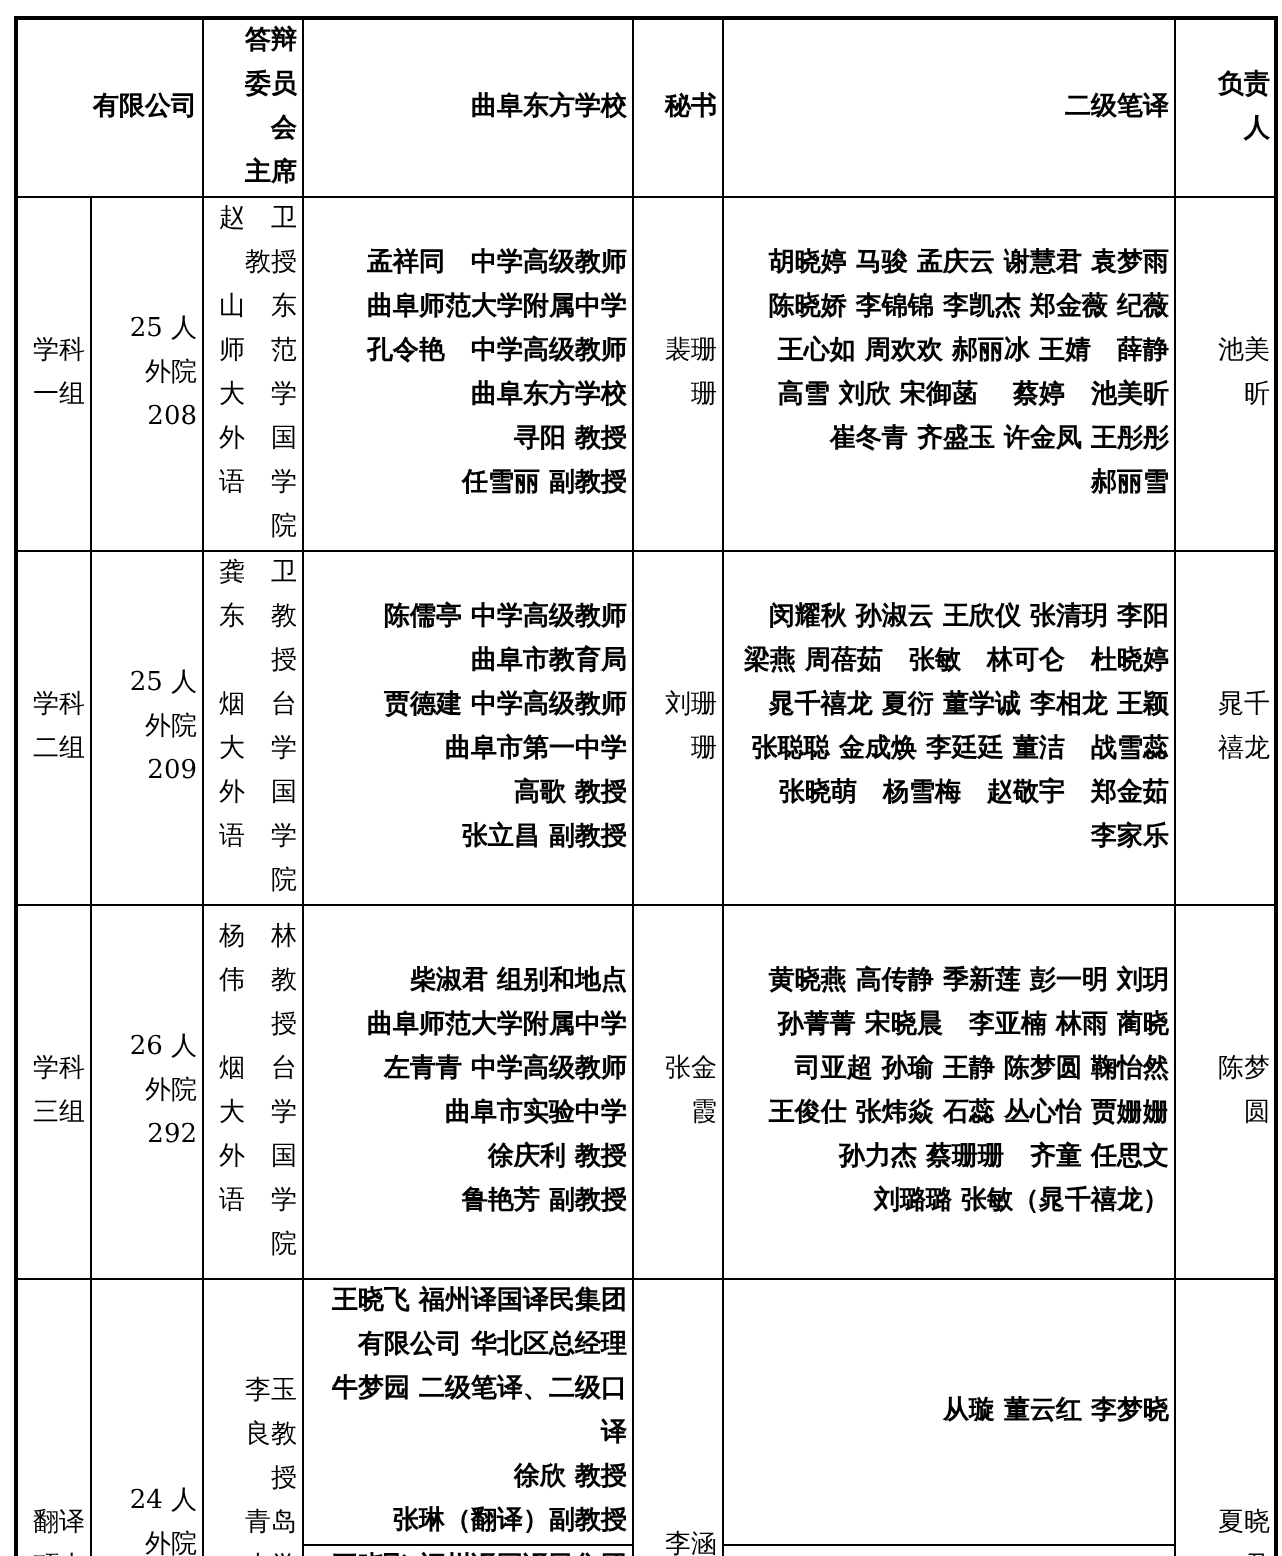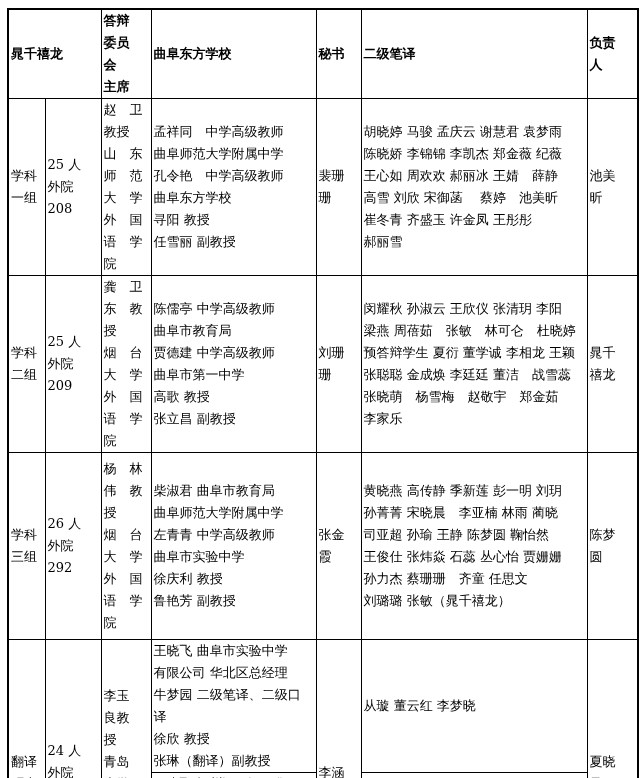--- a/index.html
+++ b/index.html
@@ -19,40 +19,41 @@
     left: 7px;
     top: 8px;
     width: 630px;
     border-collapse: collapse;
     table-layout: fixed;
     border: 2px solid #000;
   }
   table.sched td {
     border: 1px solid #000;
     vertical-align: middle;
-    text-align: left;
+    text-align: right;
     white-space: pre-wrap;
     font-size: 13px;
     line-height: 22px;
     padding: 0 2px;
     overflow: hidden;
     word-break: break-all;
   }
   td.hdr {
     font-weight: bold;
     font-size: 14px;
     line-height: 19px;
   }
   td.chair {
     line-height: 17px;
     padding: 0 4px;
   }
   td.members, td.students {
     text-align: left;
     padding: 0 5px;
+    font-weight: bold;
   }
   td.narrow {
     line-height: 21px;
   }
 </style>
 </head>
 <body>
 
 <table class="sched">
   <colgroup>
@@ -60,21 +61,21 @@
     <col style="width:56px">
     <col style="width:50px">
     <col style="width:165px">
     <col style="width:45px">
     <col style="width:226px">
     <col style="width:51px">
   </colgroup>
 
   <tbody>
       <tr style="height:80px">
-    <td class="hdr" colspan="2">晁千禧龙</td>
+    <td class="hdr" colspan="2">有限公司</td>
     <td class="hdr">答辩
 委员
 会
 主席</td>
     <td class="hdr">曲阜东方学校</td>
     <td class="hdr">秘书</td>
     <td class="hdr">二级笔译</td>
     <td class="hdr">负责
 人</td>
   </tr>
@@ -128,21 +129,21 @@
     <td class="members">陈儒亭 中学高级教师
 曲阜市教育局
 贾德建 中学高级教师
 曲阜市第一中学
 高歌 教授
 张立昌 副教授</td>
     <td class="narrow">刘珊
 珊</td>
     <td class="students">闵耀秋 孙淑云 王欣仪 张清玥 李阳
 梁燕 周蓓茹　张敏　林可仑　杜晓婷
-预答辩学生 夏衍 董学诚 李相龙 王颖
+晁千禧龙 夏衍 董学诚 李相龙 王颖
 张聪聪 金成焕 李廷廷 董洁　战雪蕊
 张晓萌　杨雪梅　赵敬宇　郑金茹
 李家乐</td>
     <td class="narrow">晁千
 禧龙</td>
   </tr>
 
   <tr style="height:187px">
     <td class="narrow">学科
 三组</td>
@@ -150,21 +151,21 @@
 外院
 292</td>
     <td class="chair">杨　林
 伟　教
 授
 烟　台
 大　学
 外　国
 语　学
 院</td>
-    <td class="members">柴淑君 曲阜市教育局
+    <td class="members">柴淑君 组别和地点
 曲阜师范大学附属中学
 左青青 中学高级教师
 曲阜市实验中学
 徐庆利 教授
 鲁艳芳 副教授</td>
     <td class="narrow">张金
 霞</td>
     <td class="students">黄晓燕 高传静 季新莲 彭一明 刘玥
 孙菁菁 宋晓晨　李亚楠 林雨 蔺晓
 司亚超 孙瑜 王静 陈梦圆 鞠怡然
@@ -182,21 +183,21 @@
 外院
 413</td>
     <td class="chair" rowspan="2">李玉
 良教
 授
 青岛
 大学
 外国
 语学
 院</td>
-    <td class="members">王晓飞 曲阜市实验中学
+    <td class="members">王晓飞 福州译国译民集团
 有限公司 华北区总经理
 牛梦园 二级笔译、二级口
 译
 徐欣 教授
 张琳（翻译）副教授</td>
     <td class="narrow" rowspan="2">李涵</td>
     <td class="students">从璇 董云红 李梦晓</td>
     <td class="narrow" rowspan="2">夏晓
 君</td>
   </tr>

